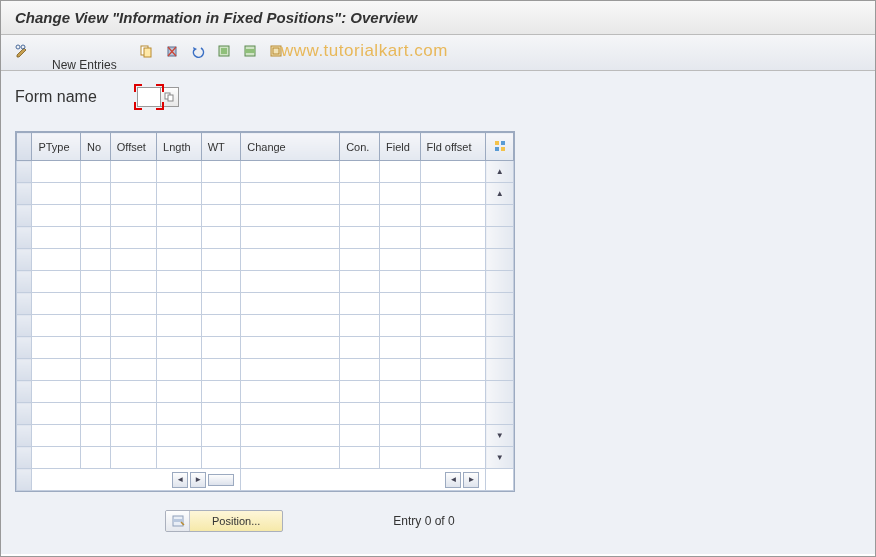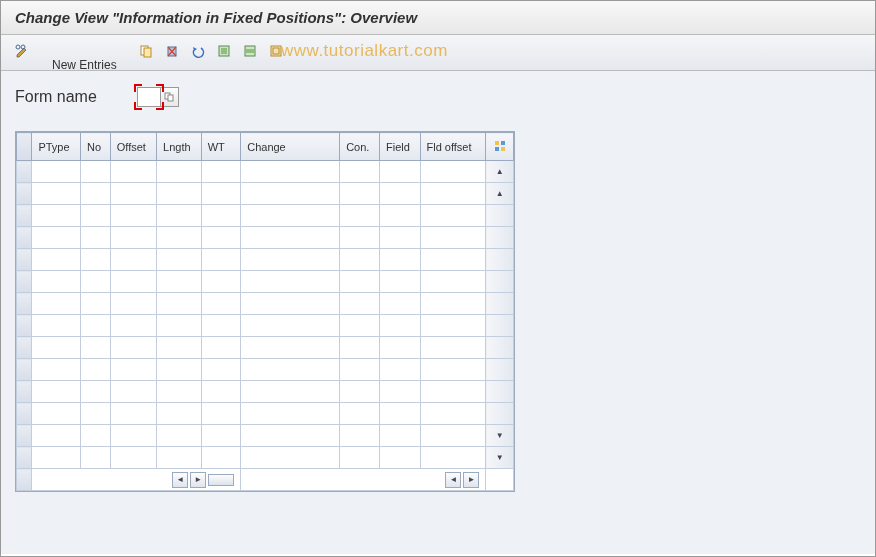--- a/index.html
+++ b/index.html
@@ -545,14 +545,27 @@
               <button class="scroll-btn">►</button>
             </div>
           </td>
           <td class="col-config"></td>
         </tr>
       </tbody>
         </table>
     </div>
   </div>
 
+  <div class="footer-row">
+    <button class="position-btn">
+      <span class="ico">
+        <svg width="14" height="14" viewBox="0 0 14 14">
+            <rect x="2" y="2" width="10" height="10" fill="#e9eef6" stroke="#8fa0ba"></rect>
+            <rect x="2" y="5" width="10" height="3" fill="#b9c8de"></rect>
+            <path d="M10 8 L13 11" stroke="#b88a30" stroke-width="1.5"></path>
+          </svg>
+      </span>
+      <span class="lbl">Position...</span>
+    </button>
+    <span class="entry-text">Entry 0 of 0</span>
+  </div>
 
 </div>
 
 </body></html>

